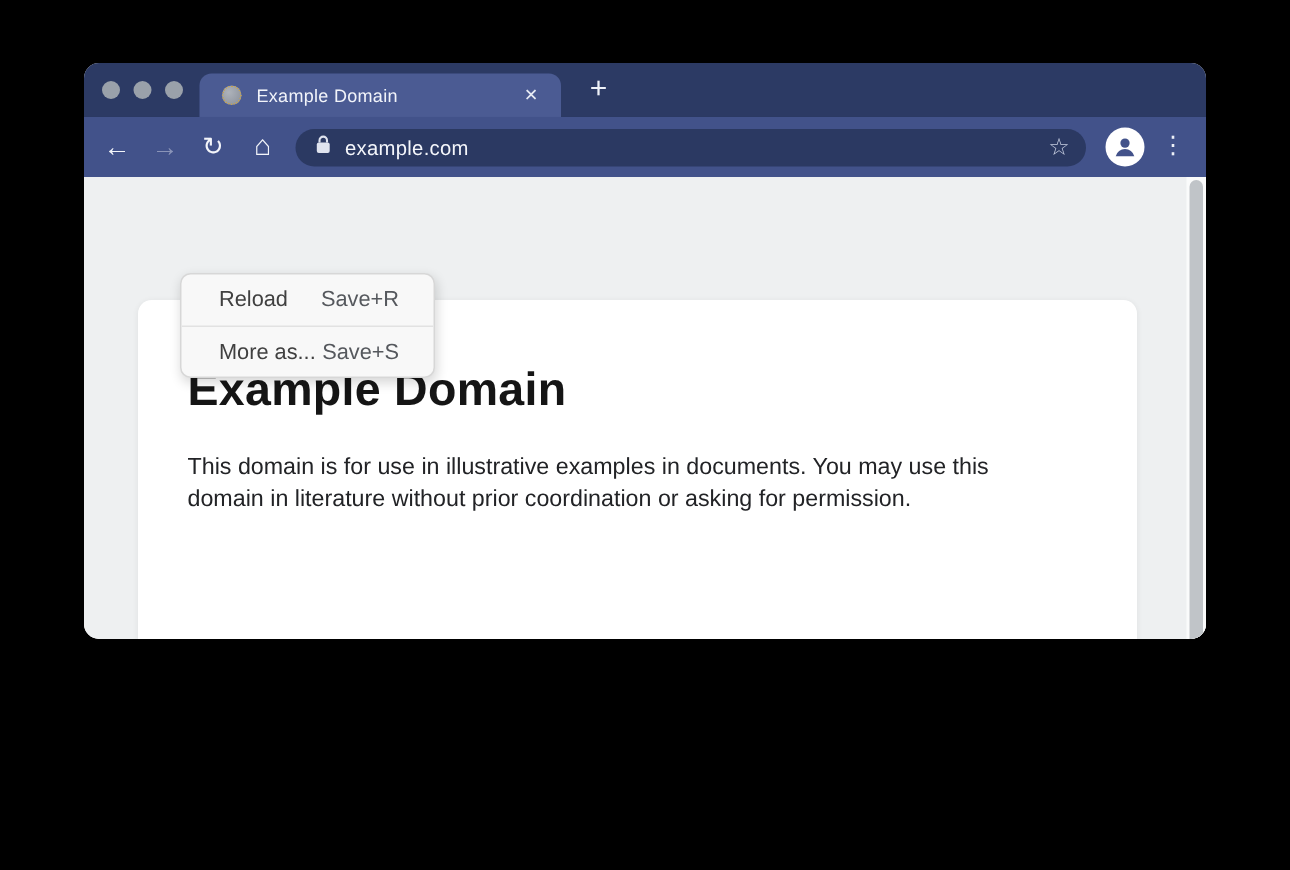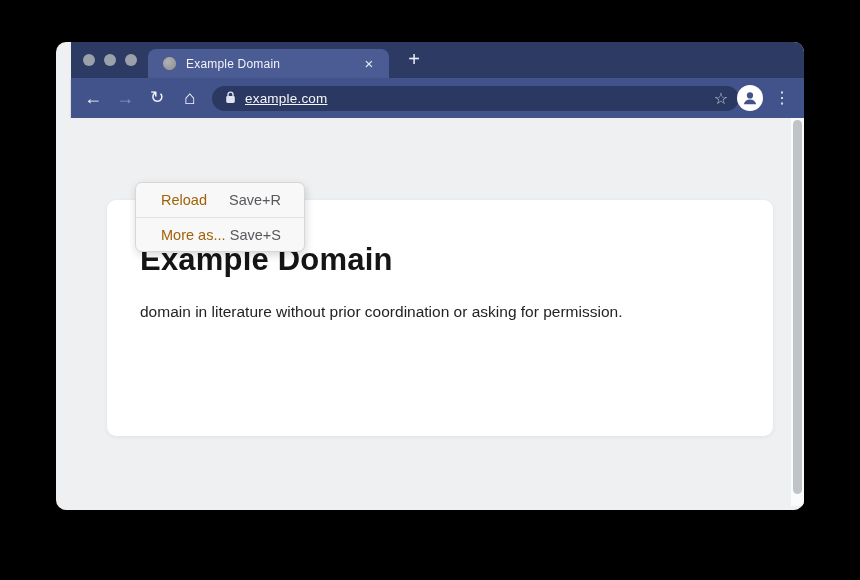--- a/index.html
+++ b/index.html
@@ -1,23 +1,23 @@
 <!DOCTYPE html>
 <html><head>
 <meta charset="utf-8">
 <style>
   * { margin: 0; padding: 0; box-sizing: border-box; }
   html, body { width: 860px; height: 580px; background: #000; overflow: hidden;
                font-family: "Liberation Sans", sans-serif; }
   .stage { position: relative; width: 860px; height: 580px; background: #000; }
 
   
-  .window { position: absolute; left: 56px; top: 42px; width: 748px; height: 468px;
+  .window { position: absolute; left: 56px; top: 42px; width: 748px; height: 384px;
             border-radius: 10px; overflow: hidden; background: #eef0f1;
-            box-shadow: 0 10px 30px rgba(0,0,0,.5); padding-left: 15px; }
+            box-shadow: 0 10px 30px rgba(0,0,0,.5); }
 
   
   .titlebar { position: relative; height: 36px; background: #2c3a64; }
   .lights { position: absolute; left: 12px; top: 12px; display: flex; gap: 9px; }
   .light { width: 12px; height: 12px; border-radius: 50%; background: #9aa1aa; }
 
   .tab { position: absolute; left: 77px; top: 7px; width: 241px; height: 29px;
          background: #4b5b93; border-radius: 8px 8px 0 0;
          display: flex; align-items: center; padding: 0 12px 0 15px; }
   .favicon { width: 13px; height: 13px; border-radius: 50%; flex: 0 0 auto;
@@ -37,21 +37,21 @@
              font-size: 18px; line-height: 24px; color: #f3f5fa; }
   .ico-back    { left: 10px; }
   .ico-forward { left: 42px; color: #8a94b8; }
   .ico-reload  { left: 74px; font-size: 17px; }
   .ico-home    { left: 107px; font-size: 19px; }
 
   .omnibox { position: absolute; left: 141px; top: 8px; width: 527px; height: 25px;
              background: #2b3962; border-radius: 13px; display: flex; align-items: center;
              padding: 0 30px 0 13px; }
   .lock { flex: 0 0 auto; display: inline-block; }
-  .url { color: #f4f6fb; font-size: 13.5px; margin-left: 9px; letter-spacing: .2px; text-decoration: underline; }
+  .url { color: #f4f6fb; font-size: 13.5px; margin-left: 9px; letter-spacing: .2px; }
   .star { position: absolute; right: 7px; top: 1px; color: #c6cde0; font-size: 16px;
           width: 22px; height: 22px; line-height: 23px; text-align: center; }
 
   .avatar { position: absolute; right: 41px; top: 7px; width: 26px; height: 26px;
             border-radius: 50%; background: #ffffff; display: flex; align-items: center;
             justify-content: center; }
   .menu-dots { position: absolute; right: 12px; top: 8px; width: 20px; height: 24px;
                color: #eef1f8; font-size: 16px; line-height: 24px; text-align: center; }
 
   
@@ -71,21 +71,21 @@
   .card a { display: inline-block; margin-top: 23px; font-size: 15.5px; color: #4f62a1;
             text-decoration: none; }
 
   
   .ctx-menu { position: absolute; left: 64px; top: 64px; width: 170px;
               background: #f8f8f8; border: 1px solid #d7d7d7; border-radius: 7px;
               box-shadow: 1px 3px 8px rgba(0,0,0,.16); overflow: hidden; z-index: 5; }
   .ctx-item { height: 34px; display: flex; align-items: center; justify-content: space-between;
               padding: 0 23px 0 25px; }
   .ctx-item + .ctx-item { border-top: 1px solid #e2e2e2; }
-  .ctx-label { font-size: 14.5px; color: #a16207; }
+  .ctx-label { font-size: 14.5px; color: #404040; }
   .ctx-shortcut { font-size: 14.5px; color: #55585d; }
 </style>
 </head>
 <body>
 
 <div class="stage">
   <div class="window">
 
     <div class="titlebar">
       <div class="lights">
@@ -138,20 +138,21 @@
         </div>
         <div class="ctx-item">
           <span class="ctx-label">More as...</span>
           <span class="ctx-shortcut">Save+S</span>
         </div>
       </div>
 
       <div class="card">
         <h1>Example Domain</h1>
         <p>
+          <span>This domain is for use in illustrative examples in documents. You may use this</span>
           <span>domain in literature without prior coordination or asking for permission.</span>
         </p>
       </div>
 
       <div class="scrollbar">
         <div class="scroll-thumb"></div>
       </div>
     </div>
 
   </div>

